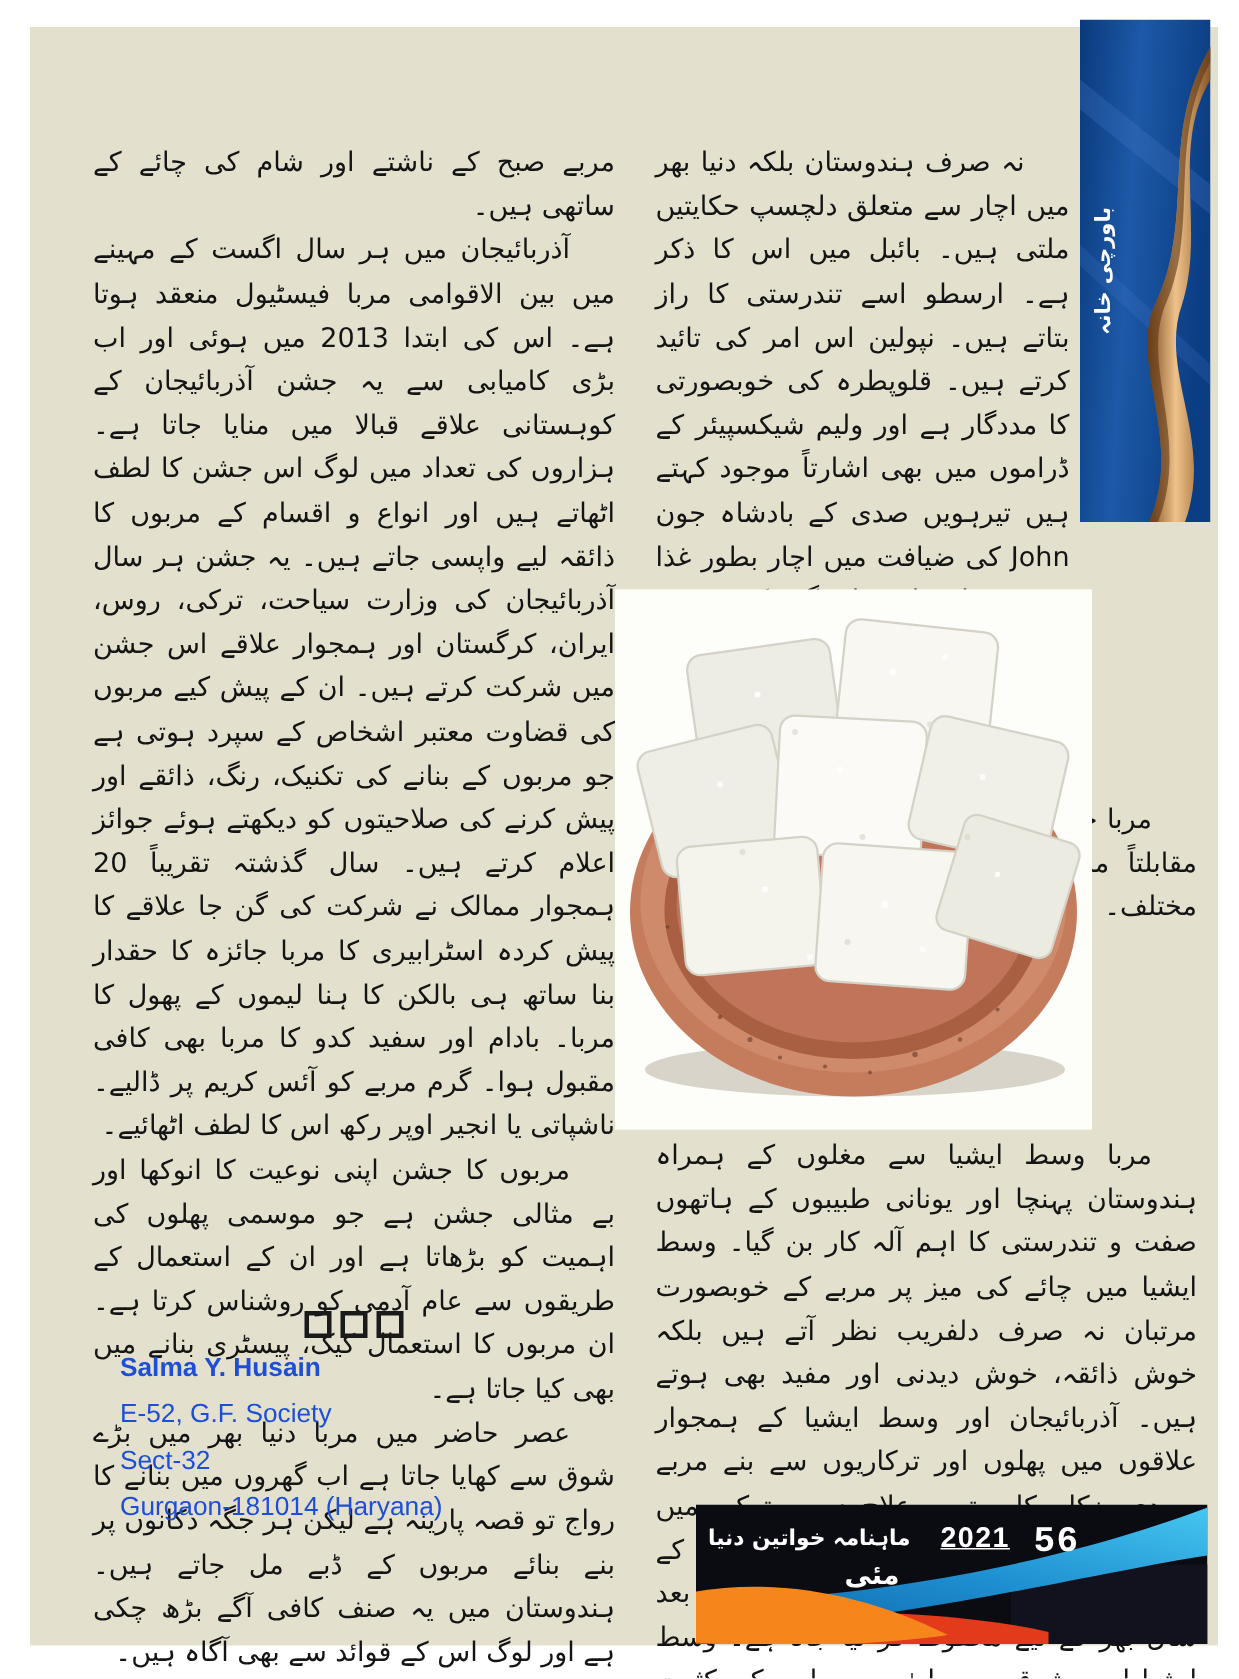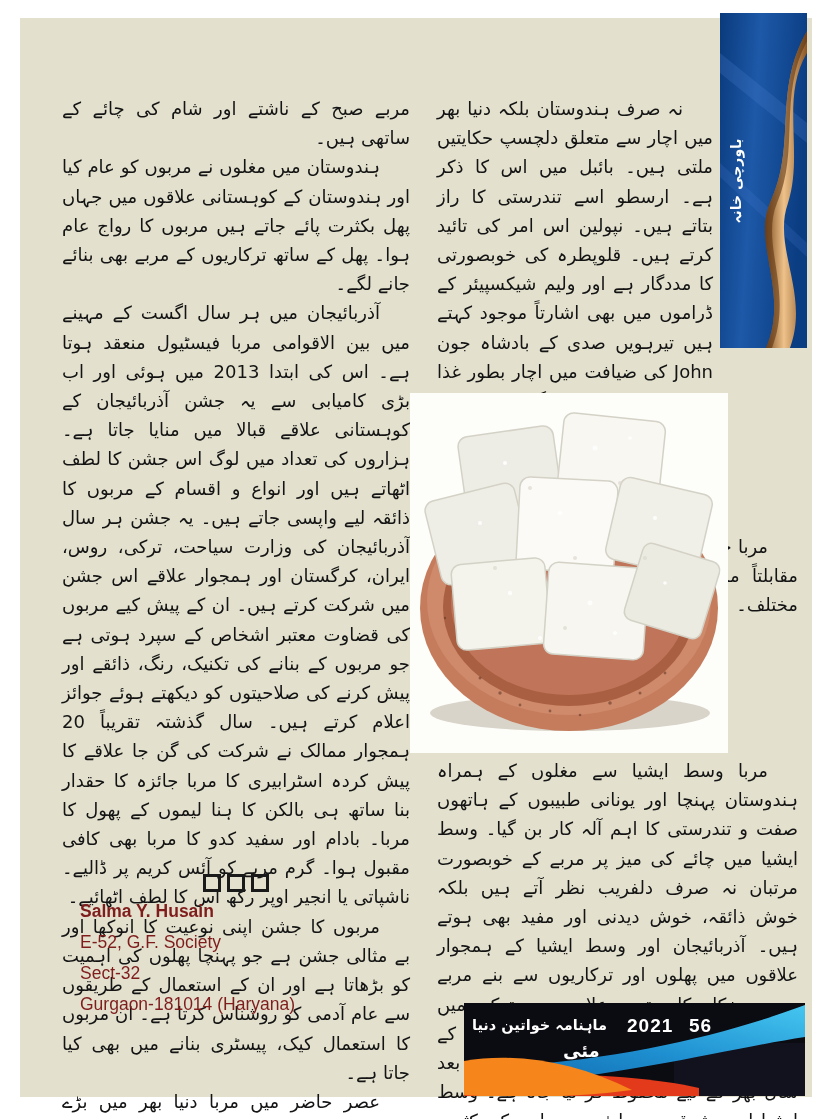--- a/index.html
+++ b/index.html
@@ -23,43 +23,42 @@
   .banner-label{transform:rotate(-90deg);white-space:nowrap;direction:rtl;color:#ffffff;
         font-size:14px;font-weight:bold;letter-spacing:1px;}
   
   .photo{position:absolute;left:410px;top:393px;width:318px;height:360px;background:#fdfdfa;}
   
   .divider{position:absolute;left:62px;top:872px;width:348px;text-align:center;}
   .divider .sq{display:inline-block;width:12px;height:12px;border:3px solid #1a1a1a;
         margin:0 3px;vertical-align:middle;}
   
   .author{position:absolute;left:80px;top:896px;font-family:"Liberation Sans",sans-serif;
-        font-size:17.5px;color:#7f1d1d;line-height:31px;}
+        font-size:17.5px;color:#1d4ed8;line-height:31px;}
   .author .name{font-weight:bold;}
   
   .footer{position:absolute;left:464px;top:1003px;width:341px;height:93px;}
   .footer svg{position:absolute;left:0;top:0;}
   .footer .ftxt{position:absolute;color:#ffffff;font-weight:bold;white-space:nowrap;}
   .f-title{left:8px;top:14px;font-size:14.5px;direction:rtl;font-weight:bold;text-align:center;}
   .f-month{left:99px;top:9px;font-size:18px;direction:rtl;margin-top:28px;}
-  .f-year{left:163px;top:12px;font-size:19px;font-family:"Liberation Sans",sans-serif;letter-spacing:1px;}
-  .f-page{left:225px;top:12px;font-size:19px;font-family:Liberation Sans, sans-serif;letter-spacing:1px;}
+  .f-year{left:163px;top:12px;font-size:19px;font-family:"Liberation Sans",sans-serif;letter-spacing:1px;text-decoration:underline;}
+  .f-page{left:225px;top:12px;font-size:24px;font-family:Liberation Mono, monospace;letter-spacing:1px;}
 </style>
 </head>
 <body>
 
 <div class="stage">
 
   <div class="page"></div>
 
   <div class="col-left urdu">
     <p>مربے صبح کے ناشتے اور شام کی چائے کے ساتھی ہیں۔</p>
-    <p class="ind">ہندوستان میں مغلوں نے مربوں کو عام کیا اور ہندوستان کے کوہستانی علاقوں میں جہاں پھل بکثرت پائے جاتے ہیں مربوں کا رواج عام ہوا۔ پھل کے ساتھ ترکاریوں کے مربے بھی بنائے جانے لگے۔</p>
     <p class="ind">آذربائیجان میں ہر سال اگست کے مہینے میں بین الاقوامی مربا فیسٹیول منعقد ہوتا ہے۔ اس کی ابتدا 2013 میں ہوئی اور اب بڑی کامیابی سے یہ جشن آذربائیجان کے کوہستانی علاقے قبالا میں منایا جاتا ہے۔ ہزاروں کی تعداد میں لوگ اس جشن کا لطف اٹھاتے ہیں اور انواع و اقسام کے مربوں کا ذائقہ لیے واپسی جاتے ہیں۔ یہ جشن ہر سال آذربائیجان کی وزارت سیاحت، ترکی، روس، ایران، کرگستان اور ہمجوار علاقے اس جشن میں شرکت کرتے ہیں۔ ان کے پیش کیے مربوں کی قضاوت معتبر اشخاص کے سپرد ہوتی ہے جو مربوں کے بنانے کی تکنیک، رنگ، ذائقے اور پیش کرنے کی صلاحیتوں کو دیکھتے ہوئے جوائز اعلام کرتے ہیں۔ سال گذشتہ تقریباً 20 ہمجوار ممالک نے شرکت کی گن جا علاقے کا پیش کردہ اسٹرابیری کا مربا جائزہ کا حقدار بنا ساتھ ہی بالکن کا ہنا لیموں کے پھول کا مربا۔ بادام اور سفید کدو کا مربا بھی کافی مقبول ہوا۔ گرم مربے کو آئس کریم پر ڈالیے۔ ناشپاتی یا انجیر اوپر رکھ اس کا لطف اٹھائیے۔</p>
-    <p class="ind">مربوں کا جشن اپنی نوعیت کا انوکھا اور بے مثالی جشن ہے جو پہنچا پھلوں کی اہمیت کو بڑھاتا ہے اور ان کے استعمال کے طریقوں سے عام آدمی کو روشناس کرتا ہے۔ ان مربوں کا استعمال کیک، پیسٹری بنانے میں بھی کیا جاتا ہے۔</p>
+    <p class="ind">مربوں کا جشن اپنی نوعیت کا انوکھا اور بے مثالی جشن ہے جو موسمی پھلوں کی اہمیت کو بڑھاتا ہے اور ان کے استعمال کے طریقوں سے عام آدمی کو روشناس کرتا ہے۔ ان مربوں کا استعمال کیک، پیسٹری بنانے میں بھی کیا جاتا ہے۔</p>
     <p class="ind">عصر حاضر میں مربا دنیا بھر میں بڑے شوق سے کھایا جاتا ہے اب گھروں میں بنانے کا رواج تو قصہ پارینہ ہے لیکن ہر جگہ دکانوں پر بنے بنائے مربوں کے ڈبے مل جاتے ہیں۔ ہندوستان میں یہ صنف کافی آگے بڑھ چکی ہے اور لوگ اس کے قوائد سے بھی آگاہ ہیں۔</p>
 
   </div>
 
   <div class="col-right-top urdu">
     <p class="ind beside-banner">نہ صرف ہندوستان بلکہ دنیا بھر میں اچار سے متعلق دلچسپ حکایتیں ملتی ہیں۔ بائبل میں اس کا ذکر ہے۔ ارسطو اسے تندرستی کا راز بتاتے ہیں۔ نپولین اس امر کی تائید کرتے ہیں۔ قلوپطرہ کی خوبصورتی کا مددگار ہے اور ولیم شیکسپیئر کے ڈراموں میں بھی اشارتاً موجود کہتے ہیں تیرہویں صدی کے بادشاہ جون John کی ضیافت میں اچار بطور غذا موجود تھا۔ جارج واشنگٹن کی میز پر 476 قسم کے اچار موجود رہتے تھے۔ الغرض چٹنی کی طرح اچار نہ صرف ہندوستان بلکہ دنیا بھر میں بڑے شوق سے کھایا جاتا ہے۔</p>
     <p class="ind">مربا چٹنی اور اچار کا ساتھی ضرور ہے لیکن مقابلتاً مزاج، ذائقہ اور شکل و صورت میں مختلف۔</p>
   </div>
 
   <div class="photo">

